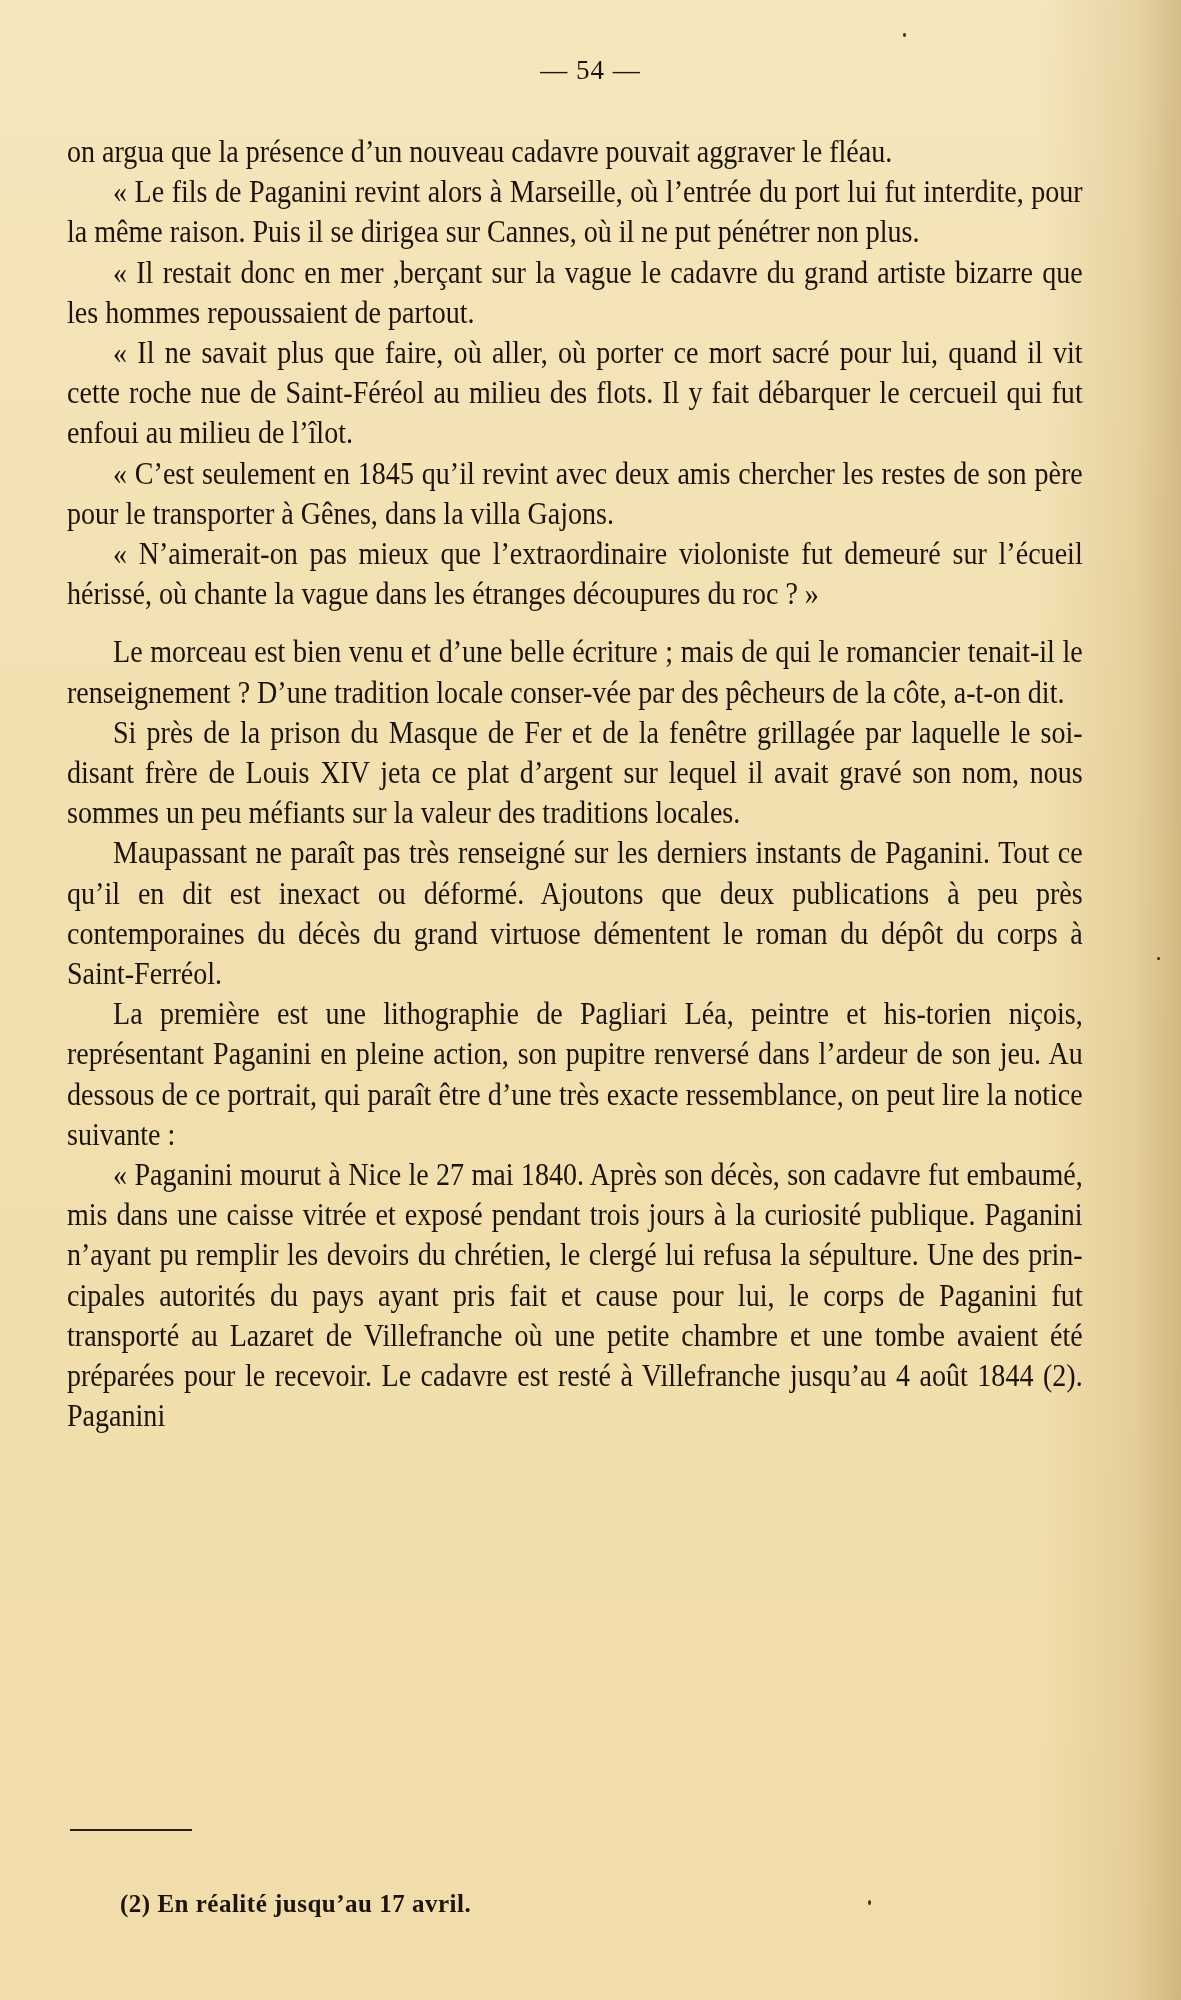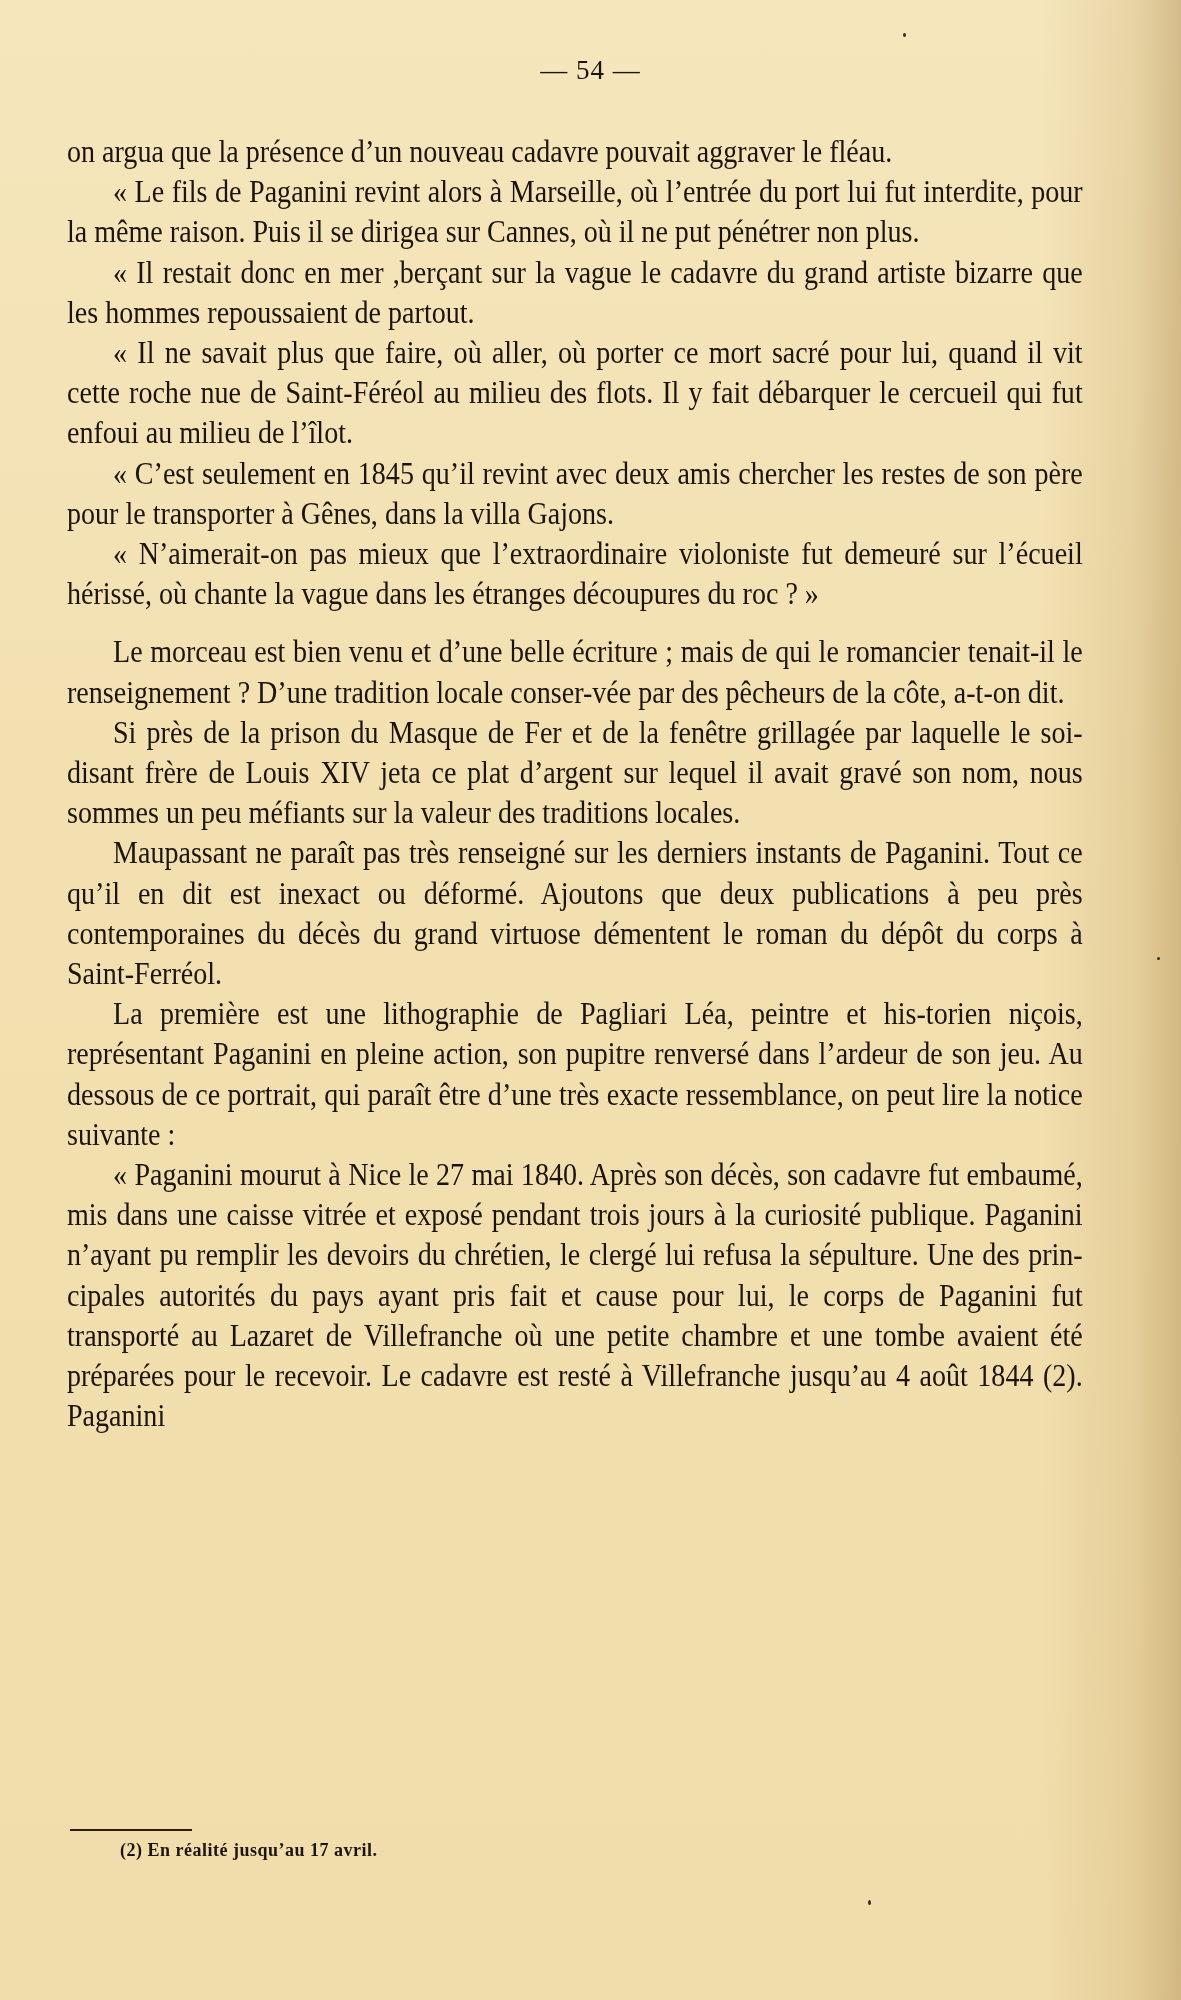--- a/index.html
+++ b/index.html
@@ -50,23 +50,23 @@
     .footnote-rule {
       position: absolute;
       top: 1829px;
       left: 70px;
       width: 122px;
       height: 2px;
       background: #2a1d10;
     }
     .footnote {
       position: absolute;
-      top: 1840px;
+      top: 1890px;
       left: 120px;
-      font-size: 18px;
+      font-size: 25px;
       font-weight: bold;
       letter-spacing: 0.5px;
     }
     .speck { position: absolute; background: #3a2a18; border-radius: 50%; }
   </style>
 </head>
 <body>
 
 <div class="page">
   <div class="page-number">— 54 —</div>

